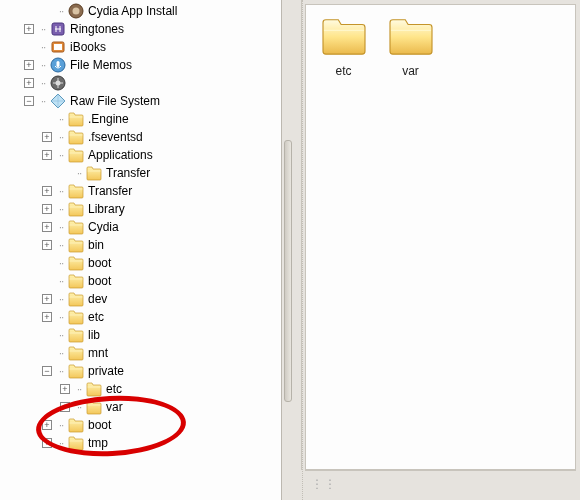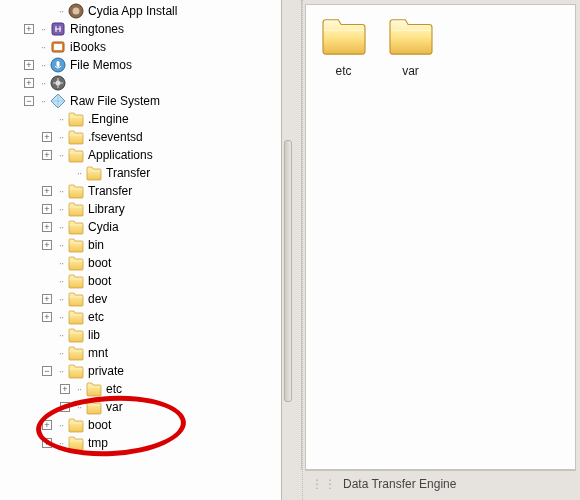--- a/index.html
+++ b/index.html
@@ -418,17 +418,16 @@
   <div class="folder-area" id="folder-area">
       <div class="folder-item"><svg class="folder-lg folder-big" viewBox="0 0 50 44">
           <use href="#folder-large" xlink:href="#folder-large"></use>
         </svg><span>etc</span></div>
       <div class="folder-item"><svg class="folder-lg folder-big" viewBox="0 0 50 44">
           <use href="#folder-large" xlink:href="#folder-large"></use>
         </svg><span>var</span></div>
     </div>
   <div class="status-bar">
     <span class="grip">⋮⋮</span>
-    <span>Data Transfer Engine</span>
   </div>
 </div>
 
 <div class="highlight-circle"></div>
 
 </body></html>

